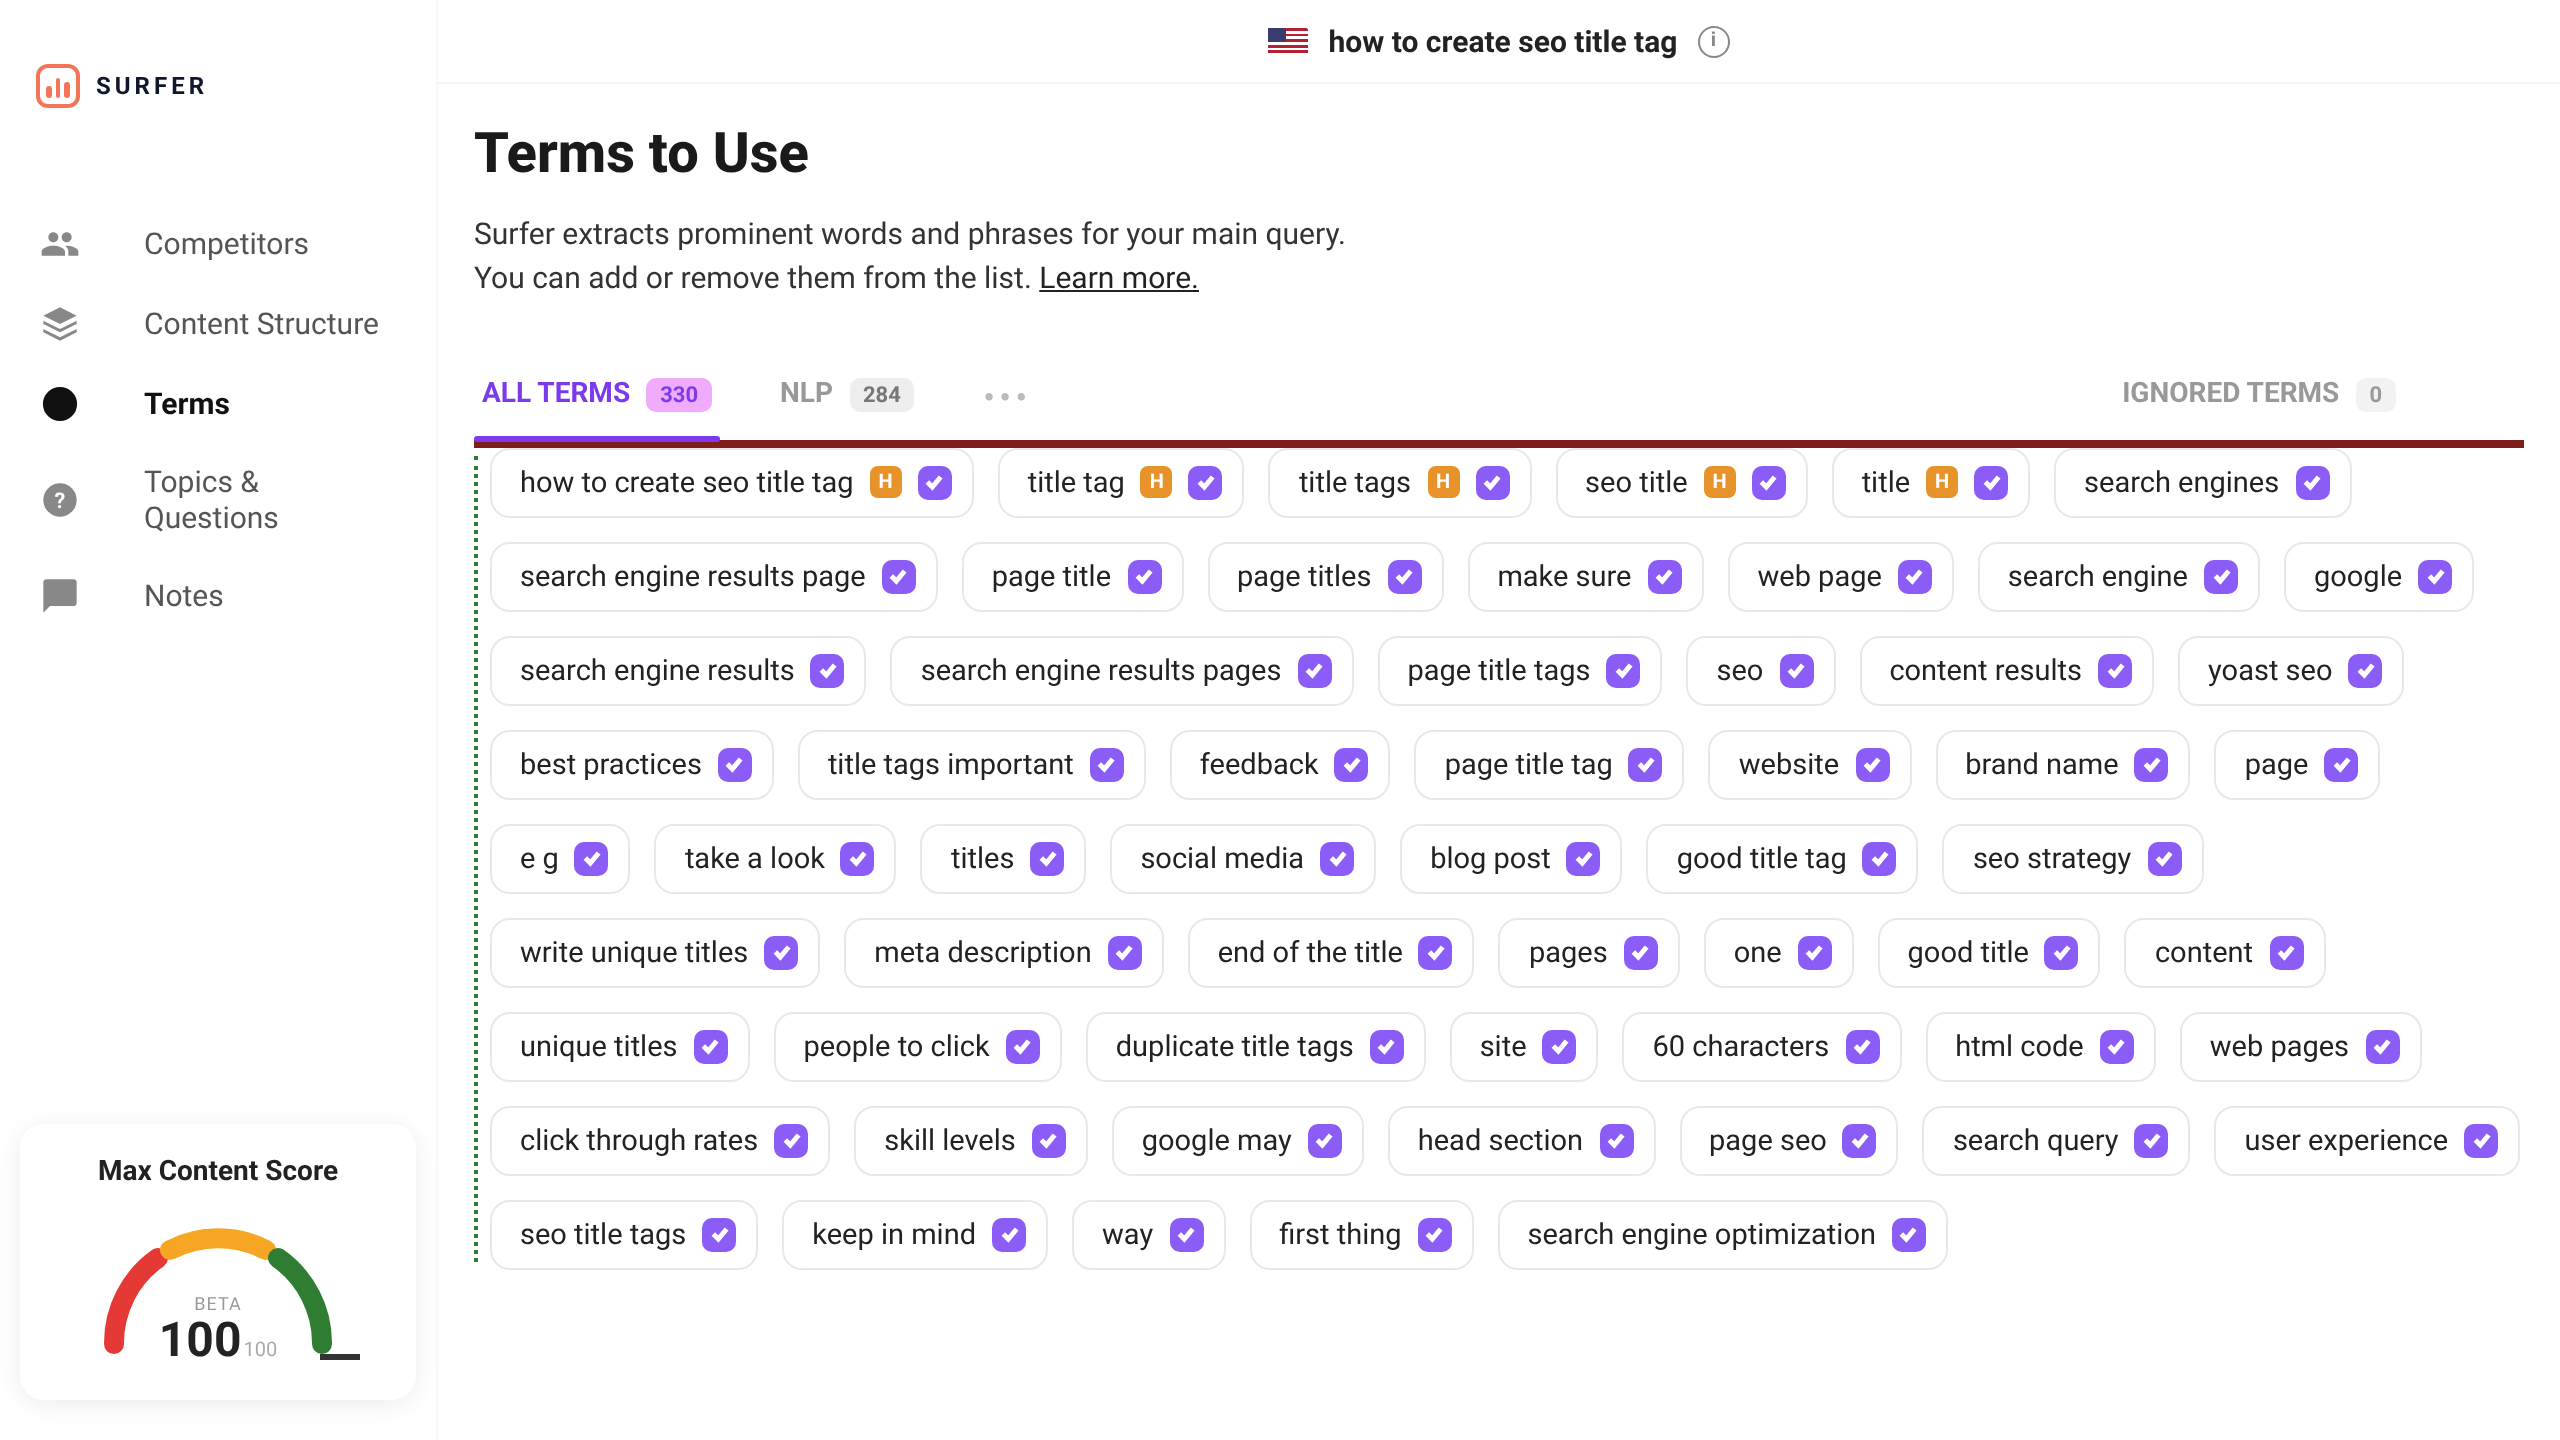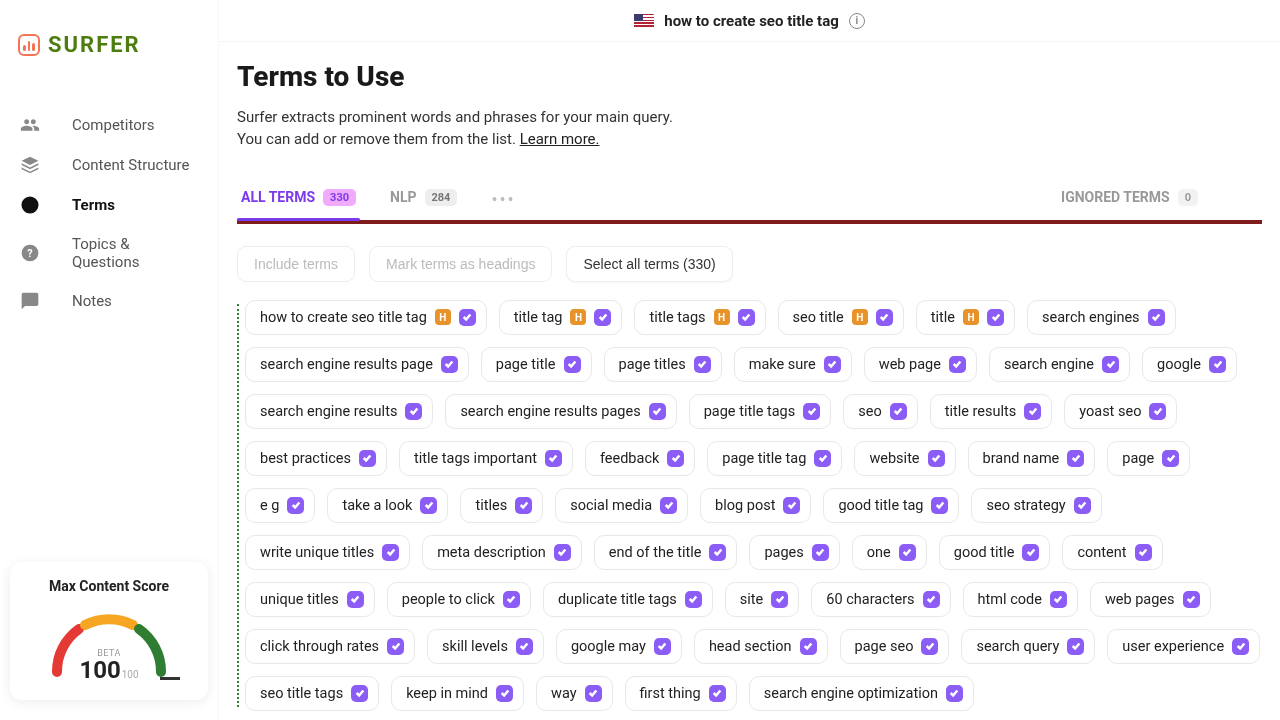--- a/index.html
+++ b/index.html
@@ -20,23 +20,23 @@
     flex-direction: column;
     padding: 24px 10px 20px 10px;
     position: relative;
   }
   .logo {
     display: flex;
     align-items: center;
     gap: 8px;
     padding: 8px 8px 28px 8px;
     font-weight: 700;
-    font-size: 22px;
+    font-size: 12px;
     letter-spacing: 2px;
-    color: #4d7c0f;
+    color: #0f172a;
   }
   .logo-icon {
     width: 22px; height: 22px;
     border: 2px solid #f47458;
     border-radius: 6px;
     display: flex; align-items: flex-end; justify-content: center;
     gap: 2px; padding: 3px;
   }
   .logo-icon span { width:3px; background:#f47458; border-radius:2px;}
   .logo-icon span:nth-child(1){height:6px;}
@@ -274,25 +274,20 @@
         <span>NLP</span>
         <span class="tab-badge">284</span>
       </div>
       <div class="tab-more">•••</div>
       <div class="tab tab-ignored">
         <span>IGNORED TERMS</span>
         <span class="tab-badge">0</span>
       </div>
     </div>
 
-    <div class="actions">
-      <button class="abtn">Include terms</button>
-      <button class="abtn">Mark terms as headings</button>
-      <button class="abtn enabled">Select all terms (330)</button>
-    </div>
 
     <div class="terms-wrap">
       <div class="terms-rail"></div>
       <div class="chips" id="chips">
           <div class="chip">
             <span>how to create seo title tag</span>
             <span class="h-badge">H</span>
             <span class="chk">
               <svg viewBox="0 0 12 12">
                 <polyline points="2,6 5,9 10,3"></polyline>
@@ -425,21 +420,21 @@
           </div>
           <div class="chip">
             <span>seo</span>
             <span class="chk">
               <svg viewBox="0 0 12 12">
                 <polyline points="2,6 5,9 10,3"></polyline>
               </svg>
             </span>
           </div>
           <div class="chip">
-            <span>title results</span>
+            <span>content results</span>
             <span class="chk">
               <svg viewBox="0 0 12 12">
                 <polyline points="2,6 5,9 10,3"></polyline>
               </svg>
             </span>
           </div>
           <div class="chip">
             <span>yoast seo</span>
             <span class="chk">
               <svg viewBox="0 0 12 12">

